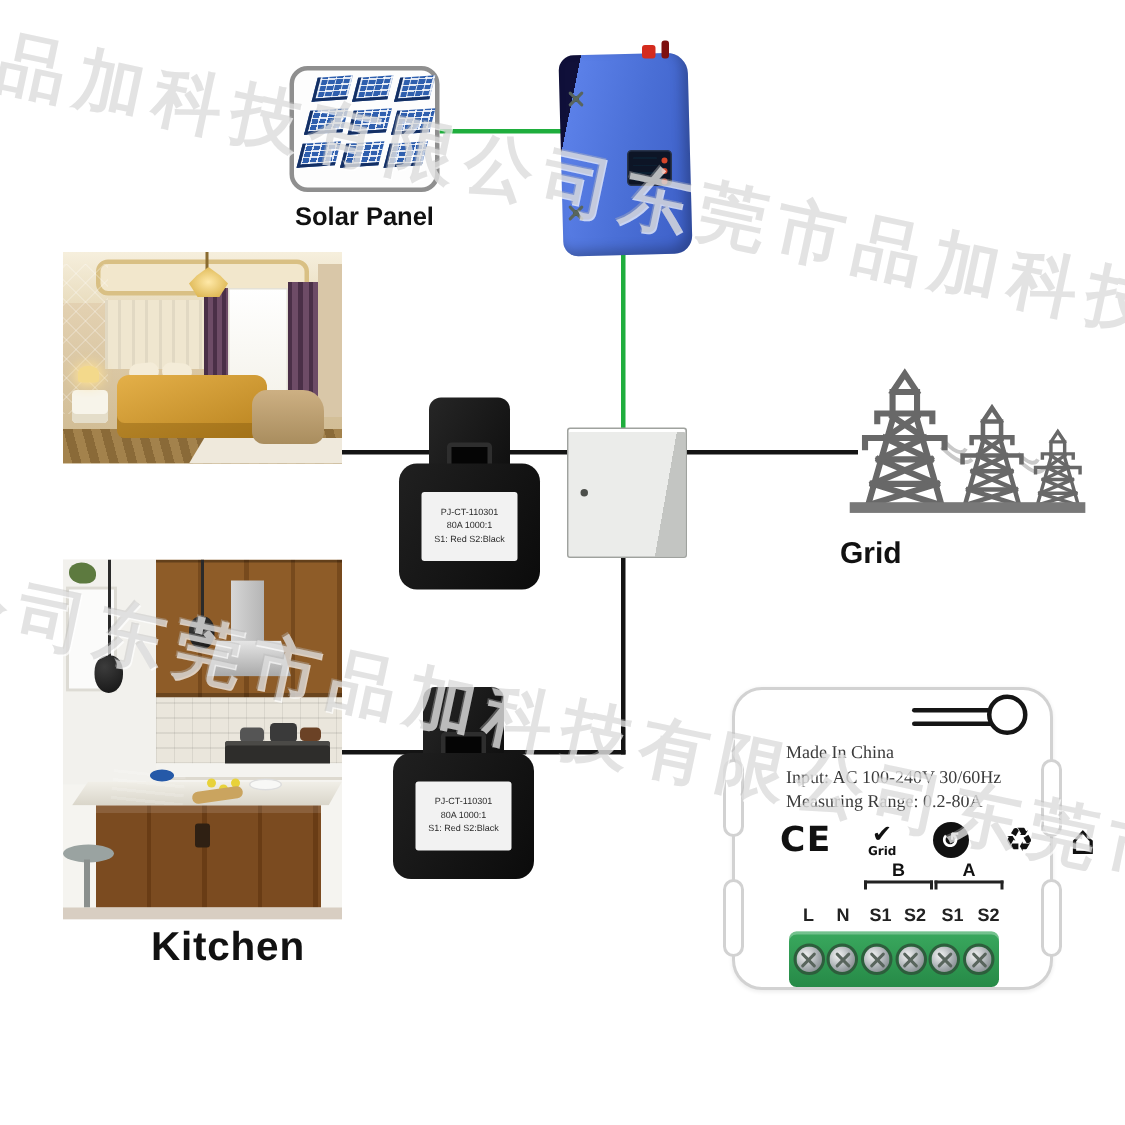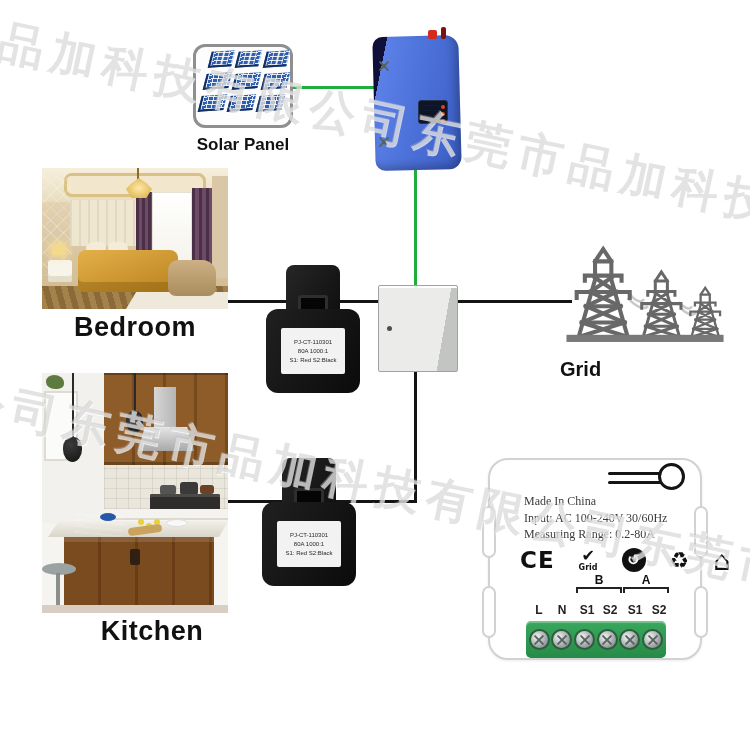--- a/index.html
+++ b/index.html
@@ -256,21 +256,20 @@
       <div class="bd-rug"></div>
     <div class="bd-stand"></div>
       <div class="bd-lamp"></div>
     <div class="bd-pillow bd-p1"></div>
       <div class="bd-pillow bd-p2"></div>
     <div class="bd-bed"></div>
       <div class="bd-bench"></div>
     <div class="bd-chand-stem"></div>
       <div class="bd-chand"></div>
   </div>
-  <div class="room-label" style="left:42px;top:312px;">Bedroom</div>
 
   <div id="kitchen" class="photo">
     <div class="kt-wall"></div>
       <div class="kt-win"></div>
       <div class="kt-plant"></div>
     <div class="kt-cab"></div>
       <div class="kt-chimney"></div>
       <div class="kt-hood"></div>
     <div class="kt-splash"></div>
     <div class="kt-pot1"></div>

